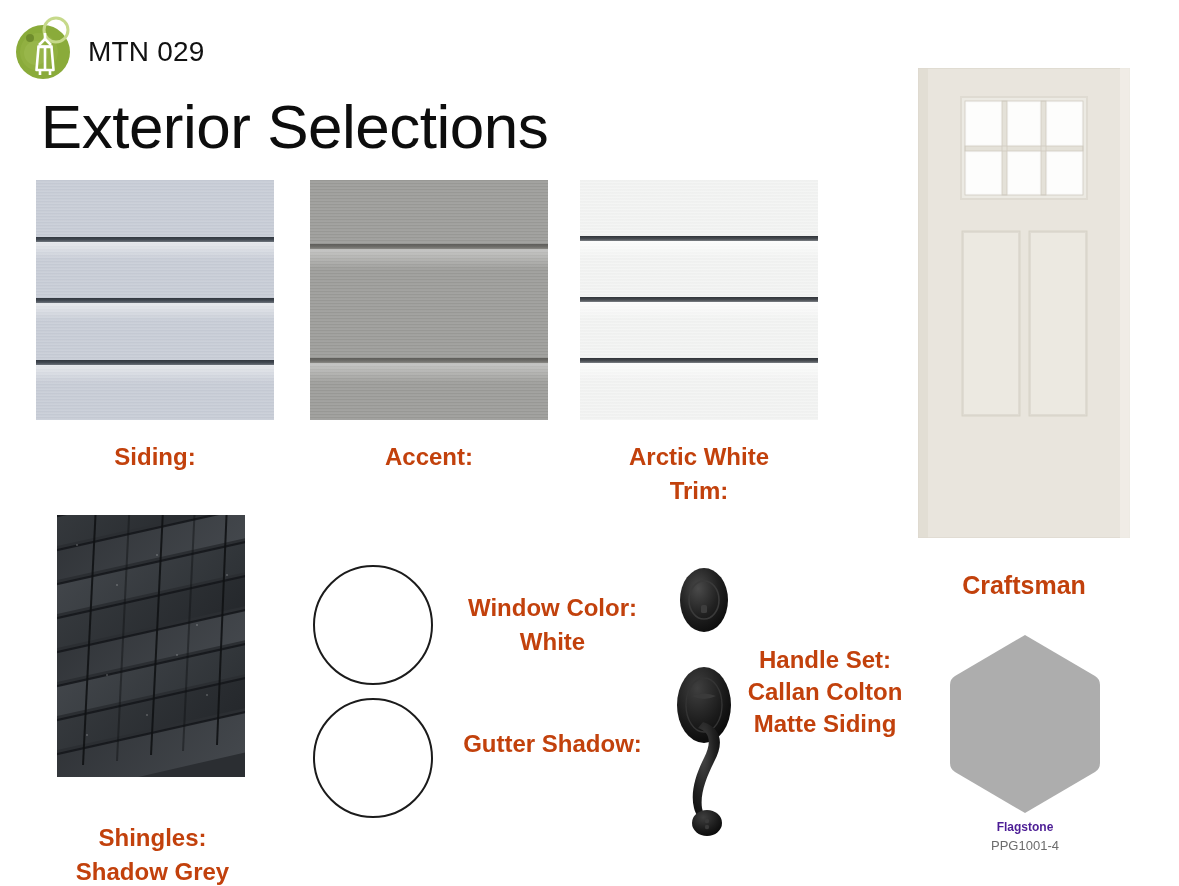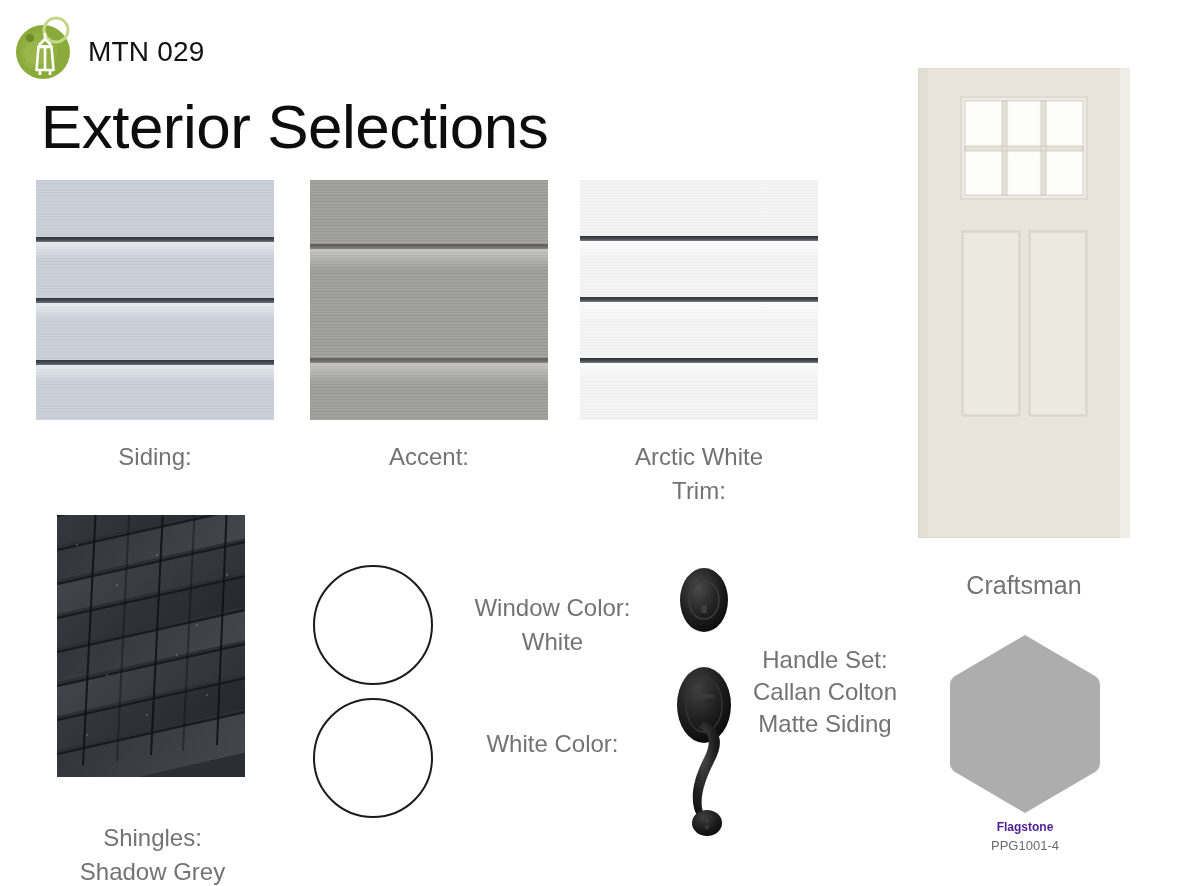--- a/index.html
+++ b/index.html
@@ -84,22 +84,22 @@
   #swatch-trim .lap-line { background: linear-gradient(180deg,#2f3338 0%, #4a4e53 60%, #7d8186 100%); }
   #swatch-trim .lap-hi { position:absolute; left:0; right:0; height:18px;
       background: linear-gradient(180deg, rgba(255,255,255,.75), rgba(255,255,255,0)); }
 
   
   .caption {
     position: absolute;
     text-align: center;
     font-size: 24px;
     line-height: 34px;
-    color: #737373;
-    font-weight: 400;
+    color: #c2410c;
+    font-weight: 700;
   }
   #caption-siding { left: 36px; top: 440px; width: 238px; }
   #caption-accent { left: 310px; top: 440px; width: 238px; }
   #caption-trim   { left: 580px; top: 440px; width: 238px; }
 
   
   #swatch-shingles {
     left: 57px; top: 515px; width: 188px; height: 262px;
     background: #2b2d30;
     overflow: hidden;
@@ -291,21 +291,21 @@
 
 <div class="color-circle" id="circle-window"></div>
 <div class="color-circle" id="circle-gutter"></div>
 
 <div class="caption" id="caption-window">
   <div>Window Color:</div>
   <div>White</div>
 </div>
 
 <div class="caption" id="caption-gutter">
-  <div>White Color:</div>
+  <div>Gutter Shadow:</div>
 </div>
 
 <div class="abs" id="handle-set">
   <svg viewBox="0 0 90 288" xmlns="http://www.w3.org/2000/svg">
     <defs>
       <radialGradient id="blk" cx="38%" cy="32%" r="75%">
         <stop offset="0%" stop-color="#4a4a4a"></stop>
         <stop offset="55%" stop-color="#212121"></stop>
         <stop offset="100%" stop-color="#0b0b0b"></stop>
       </radialGradient>

